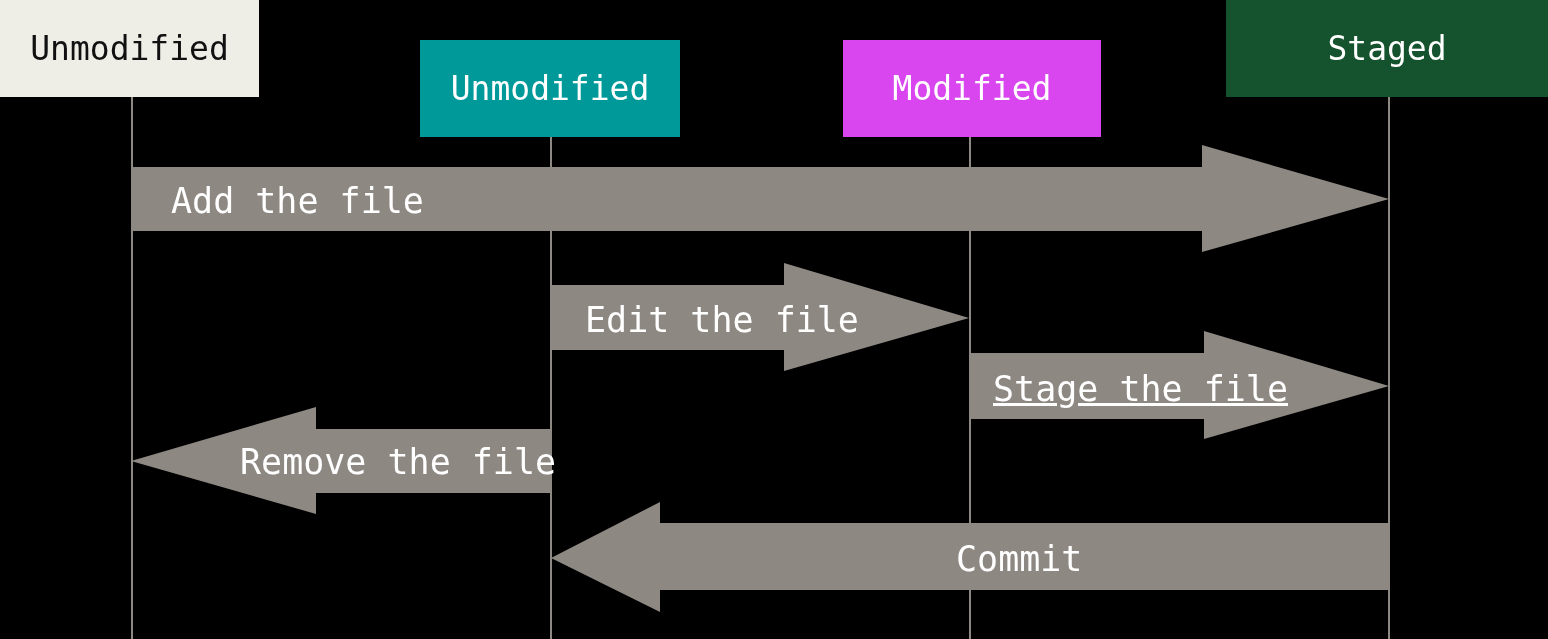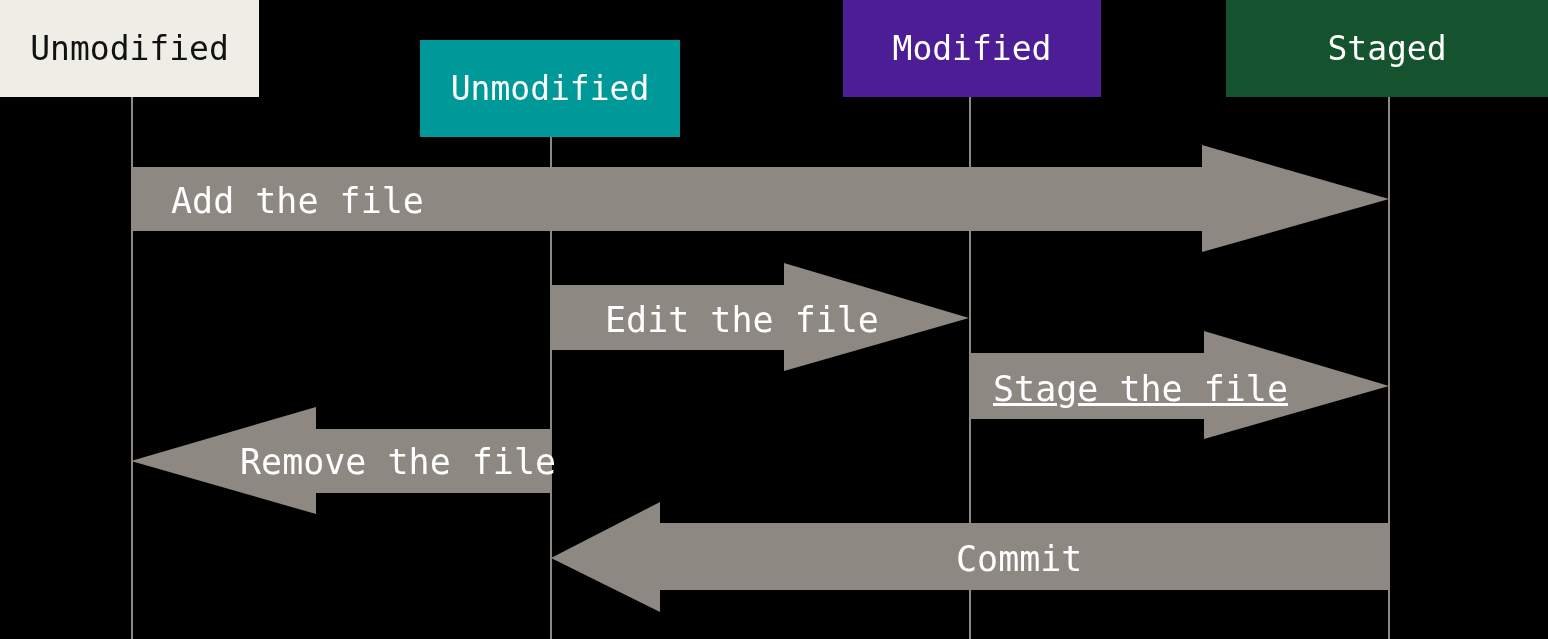--- a/index.html
+++ b/index.html
@@ -36,21 +36,21 @@
     font-size: 33px;
     letter-spacing: 0px;
     white-space: nowrap;
   }
   .state-box .state-label {
     display: block;
     line-height: 1;
   }
   .state-untracked { left: 0px;    width: 259px; background: #eeeee6; color: #111111; }
   .state-unmodified{ left: 420px;  width: 260px; background: #009999; color: #ffffff; margin-top: 40px; }
-  .state-modified  { left: 843px;  width: 258px; background: #4c1d95; color: #ffffff; }
+  .state-modified  { left: 843px;  width: 258px; background: #d946ef; color: #ffffff; margin-top: 40px; }
   .state-staged    { left: 1226px; width: 322px; background: #14532d; color: #ffffff; }
 
   
   #arrow-layer {
     position: absolute;
     left: 0; top: 0;
     width: 1548px;
     height: 639px;
     pointer-events: none;
   }
@@ -96,21 +96,21 @@
 
     <polygon class="arrow-shape" points="970,353 1204,353 1204,331 1389,386 1204,439 1204,419 970,419"></polygon>
 
     <polygon class="arrow-shape" points="551,429 316,429 316,407 131,461 316,514 316,493 551,493"></polygon>
 
     <polygon class="arrow-shape" points="1389,523 660,523 660,502 551,558 660,612 660,590 1389,590"></polygon>
   </svg>
 
   <div class="arrow-caption" style="left:171px; top:184px;">Add the file</div>
 
-  <div class="arrow-caption" style="left:585px; top:303px;margin-left:20px;">Edit the file</div>
+  <div class="arrow-caption" style="left:585px; top:303px;">Edit the file</div>
 
   <div class="arrow-caption" style="left:993px; top:372px;text-decoration:underline;">Stage the file</div>
 
   <div class="arrow-caption" style="left:240px; top:445px;">Remove the file</div>
 
   <div class="arrow-caption" style="left:956px; top:542px;text-align:center;">Commit</div>
 
 </div>
 
 </body></html>

